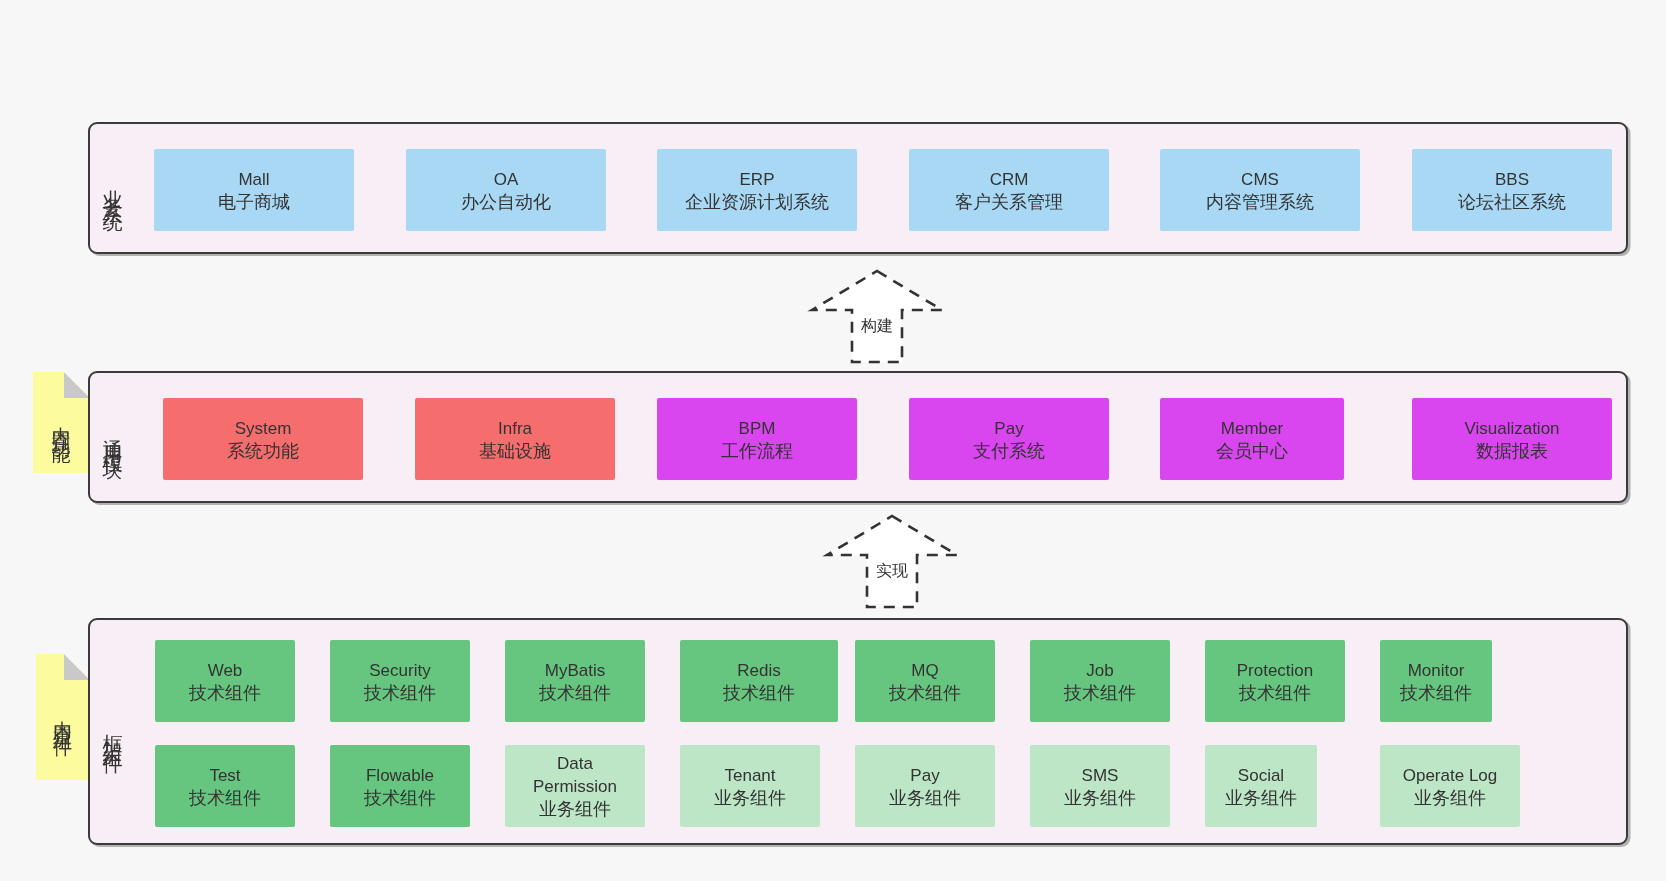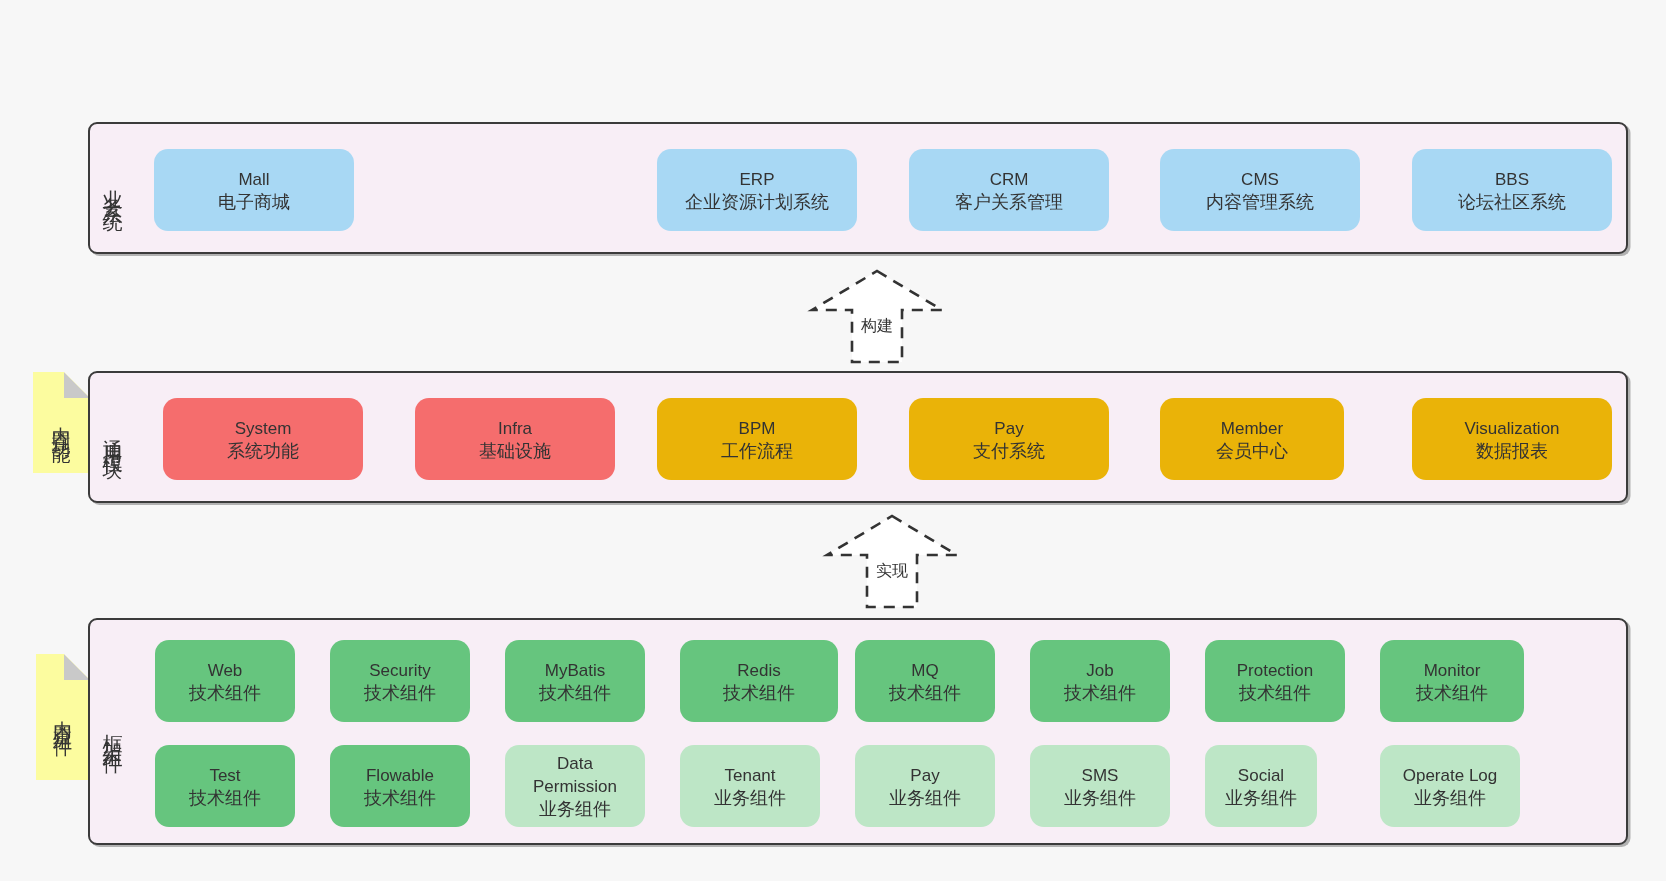--- a/index.html
+++ b/index.html
@@ -15,28 +15,28 @@
   .sticky-text { writing-mode:vertical-rl; text-orientation:upright; font-size:19px;
             letter-spacing:6px; color:#333; line-height:1; }
 
   .panel { position:absolute; left:88px; width:1540px; background:#F8EEF6;
            border:2px solid #3B3B3B; border-radius:9px; z-index:1;
            box-shadow:2.5px 2px 0 rgba(0,0,0,0.28); }
   .vlabel { position:absolute; left:13px; top:50%; transform:translateY(-50%);
             writing-mode:vertical-rl; text-orientation:upright; font-size:20px;
             letter-spacing:7px; color:#333; line-height:1; }
 
-  .box { position:absolute; height:82px; border-radius:14px; display:flex;
+  .box { position:absolute; height:82px; border-radius:2px; display:flex;
          flex-direction:column; align-items:center; justify-content:center;
          text-align:center; padding:8px 8px; }
   .box-title { font-size:17px; line-height:23px; color:#333; }
   .box-sub   { font-size:18px; line-height:22px; color:#333; }
   .blue       { background:#A8D8F4; }
   .red        { background:#F56D6D;margin-left:9px; }
-  .pink       { background:#eab308; }
+  .pink       { background:#d946ef; }
   .green      { background:#66C57E; }
   .lightgreen { background:#BDE6C6; }
 
   .arrow { position:absolute; z-index:1; overflow:visible; }
   .arrow polygon { fill:#FFFFFF; stroke:#333; stroke-width:2.6;
                    stroke-dasharray:11 8; stroke-linejoin:miter; }
   .arrow text { font-size:16px; fill:#333; text-anchor:middle;
                 font-family:"Liberation Sans","DejaVu Sans",sans-serif; }
 </style>
 </head>
@@ -51,20 +51,24 @@
   <div class="sticky" style="left:36px; top:654px; width:54px; height:126px;">
     <div class="fold"></div>
     <div class="sticky-text">内置组件</div>
   </div>
 
   <section class="panel" id="panel-0" style="top:122px; height:132px;">
     <div class="vlabel">业务系统</div>
   <div class="box blue" style="left: 64px; top: 25px; width: 200px;">
         <div class="box-title">Mall</div>
         <div class="box-sub">电子商城</div>
+      </div>
+      <div class="box blue" style="left: 316px; top: 25px; width: 200px;">
+        <div class="box-title">OA</div>
+        <div class="box-sub">办公自动化</div>
       </div>
       <div class="box blue" style="left: 567px; top: 25px; width: 200px;">
         <div class="box-title">ERP</div>
         <div class="box-sub">企业资源计划系统</div>
       </div>
       <div class="box blue" style="left: 819px; top: 25px; width: 200px;">
         <div class="box-title">CRM</div>
         <div class="box-sub">客户关系管理</div>
       </div>
       <div class="box blue" style="left: 1070px; top: 25px; width: 200px;">
@@ -128,21 +132,21 @@
         <div class="box-sub">技术组件</div>
       </div>
       <div class="box green" style="left: 940px; top: 20px; width: 140px;">
         <div class="box-title">Job</div>
         <div class="box-sub">技术组件</div>
       </div>
       <div class="box green" style="left: 1115px; top: 20px; width: 140px;">
         <div class="box-title">Protection</div>
         <div class="box-sub">技术组件</div>
       </div>
-      <div class="box green" style="left: 1290px; top: 20px; width: 144px;">
+      <div class="box green" style="left: 1290px; top: 20px; width: 112px;">
         <div class="box-title">Monitor</div>
         <div class="box-sub">技术组件</div>
       </div>
       <div class="box green" style="left: 65px; top: 125px; width: 140px;">
         <div class="box-title">Test</div>
         <div class="box-sub">技术组件</div>
       </div>
       <div class="box green" style="left: 240px; top: 125px; width: 140px;">
         <div class="box-title">Flowable</div>
         <div class="box-sub">技术组件</div>

